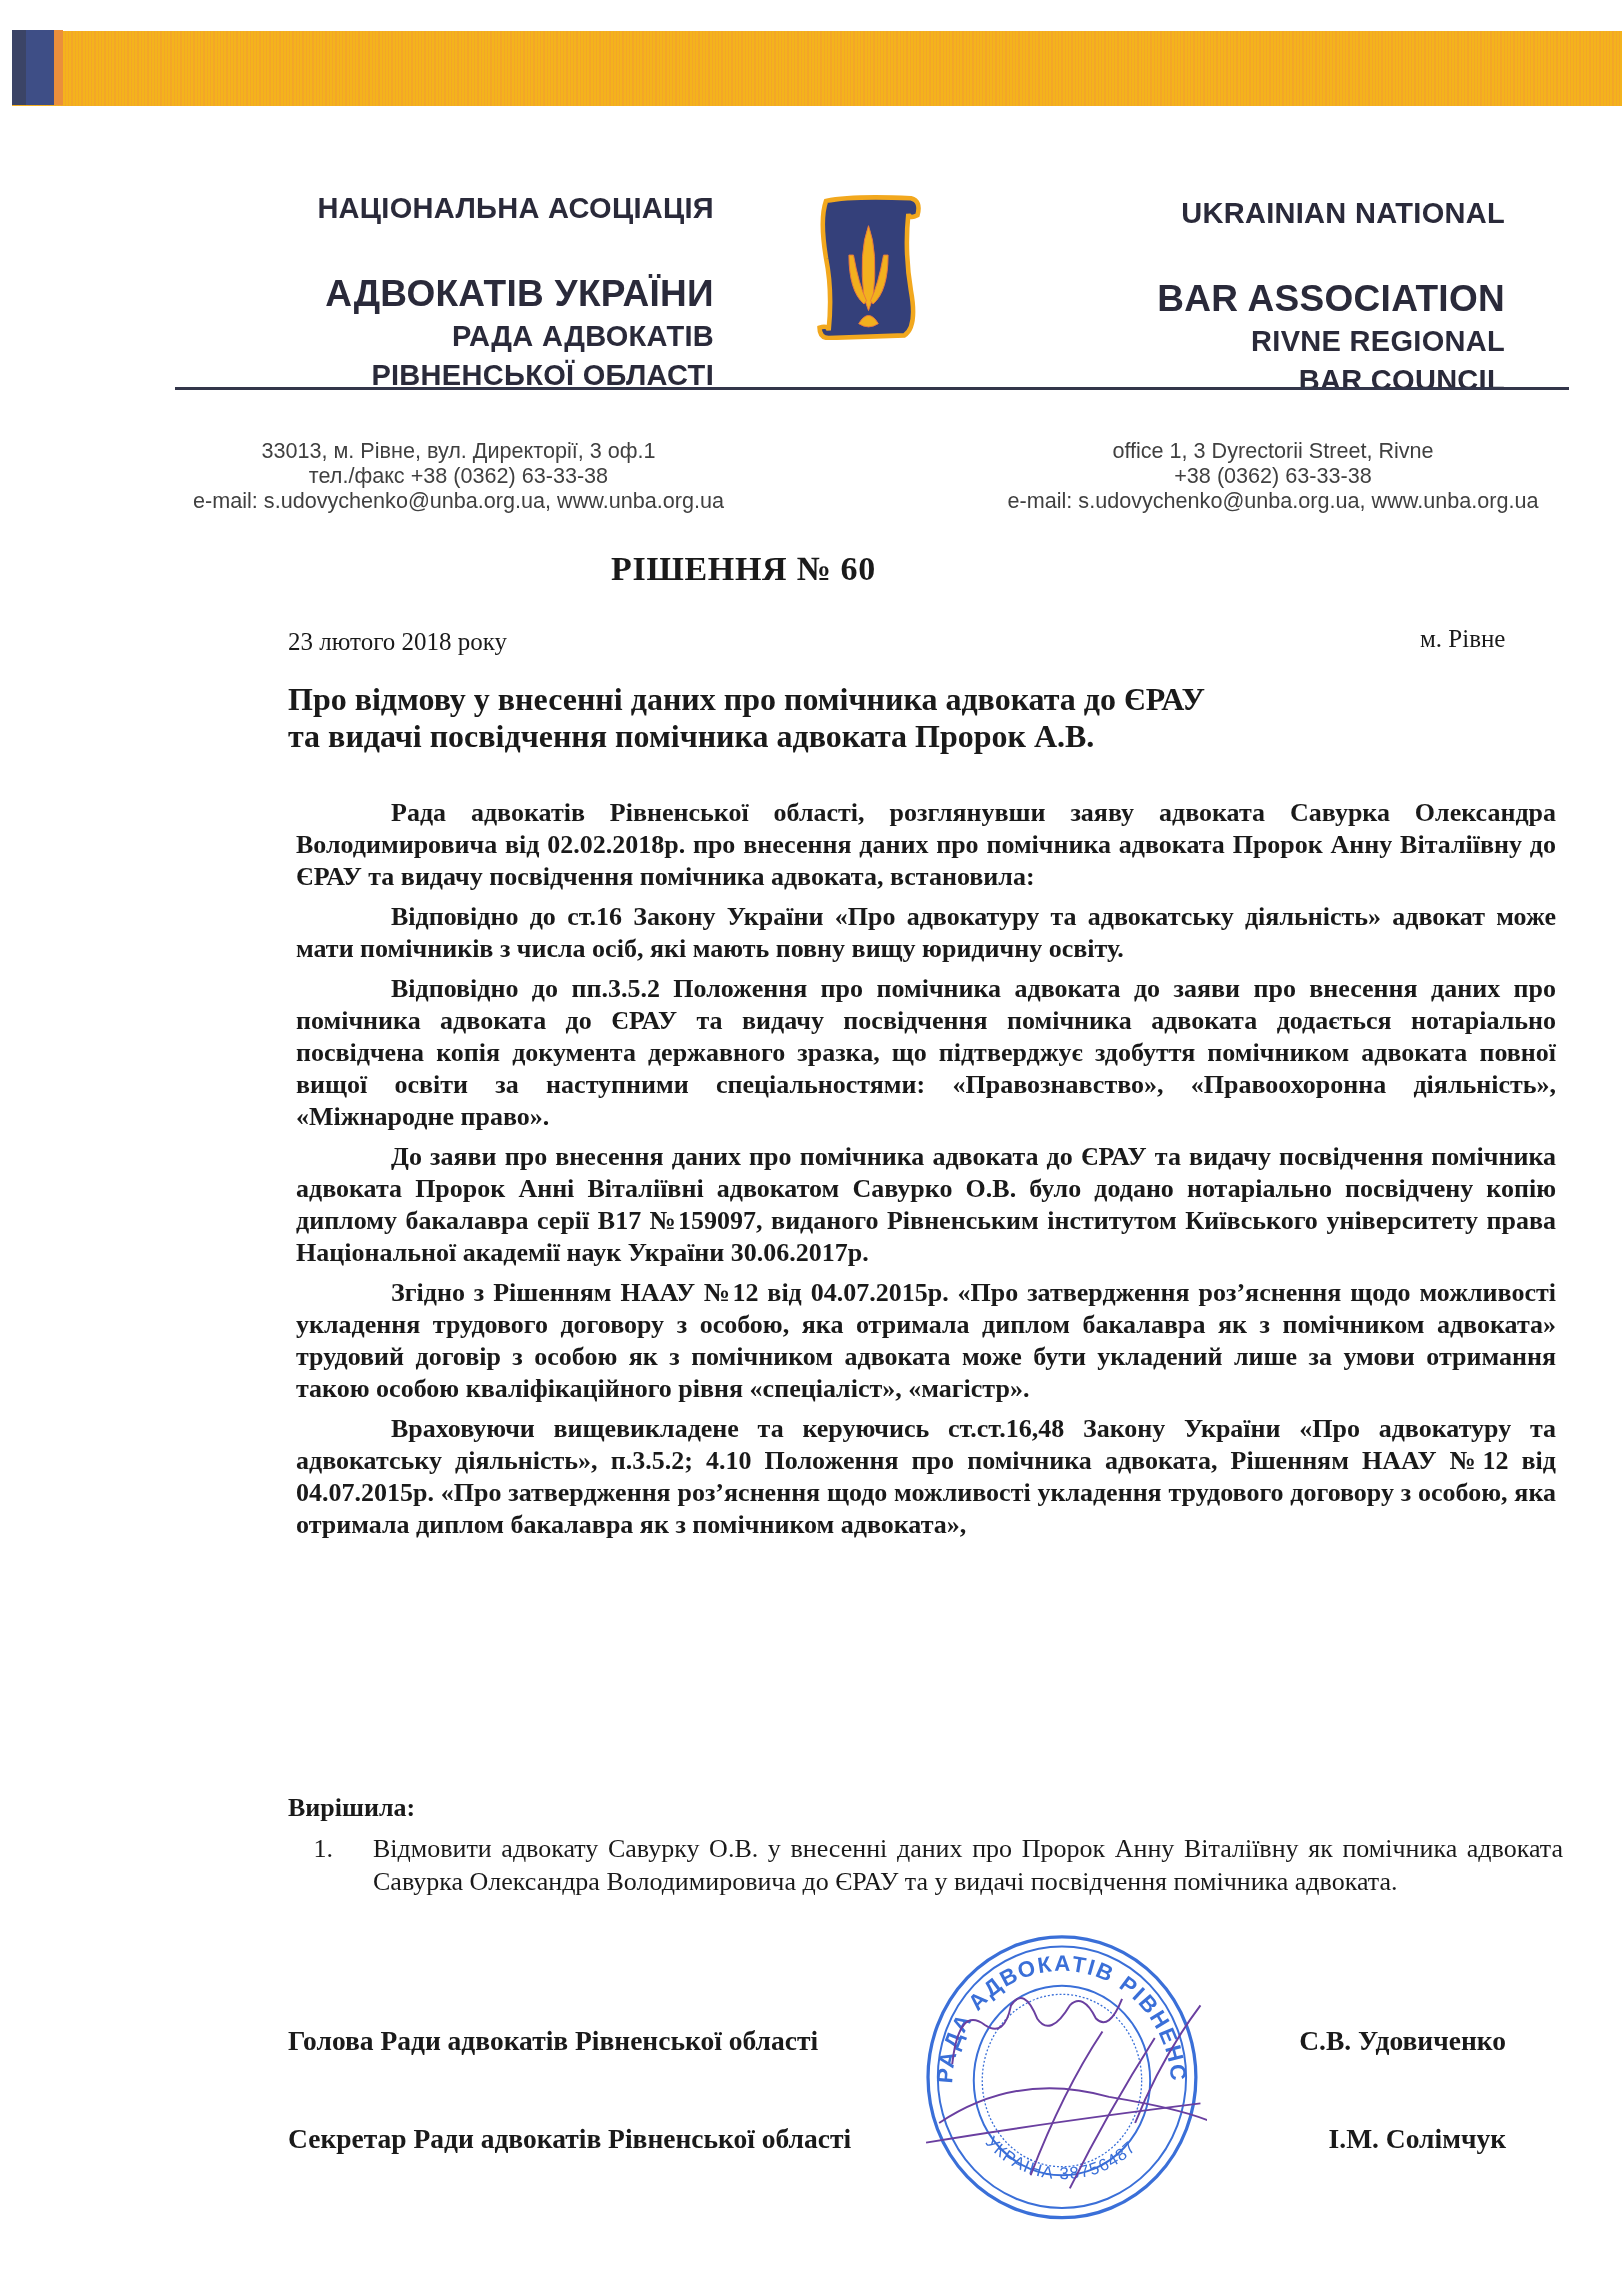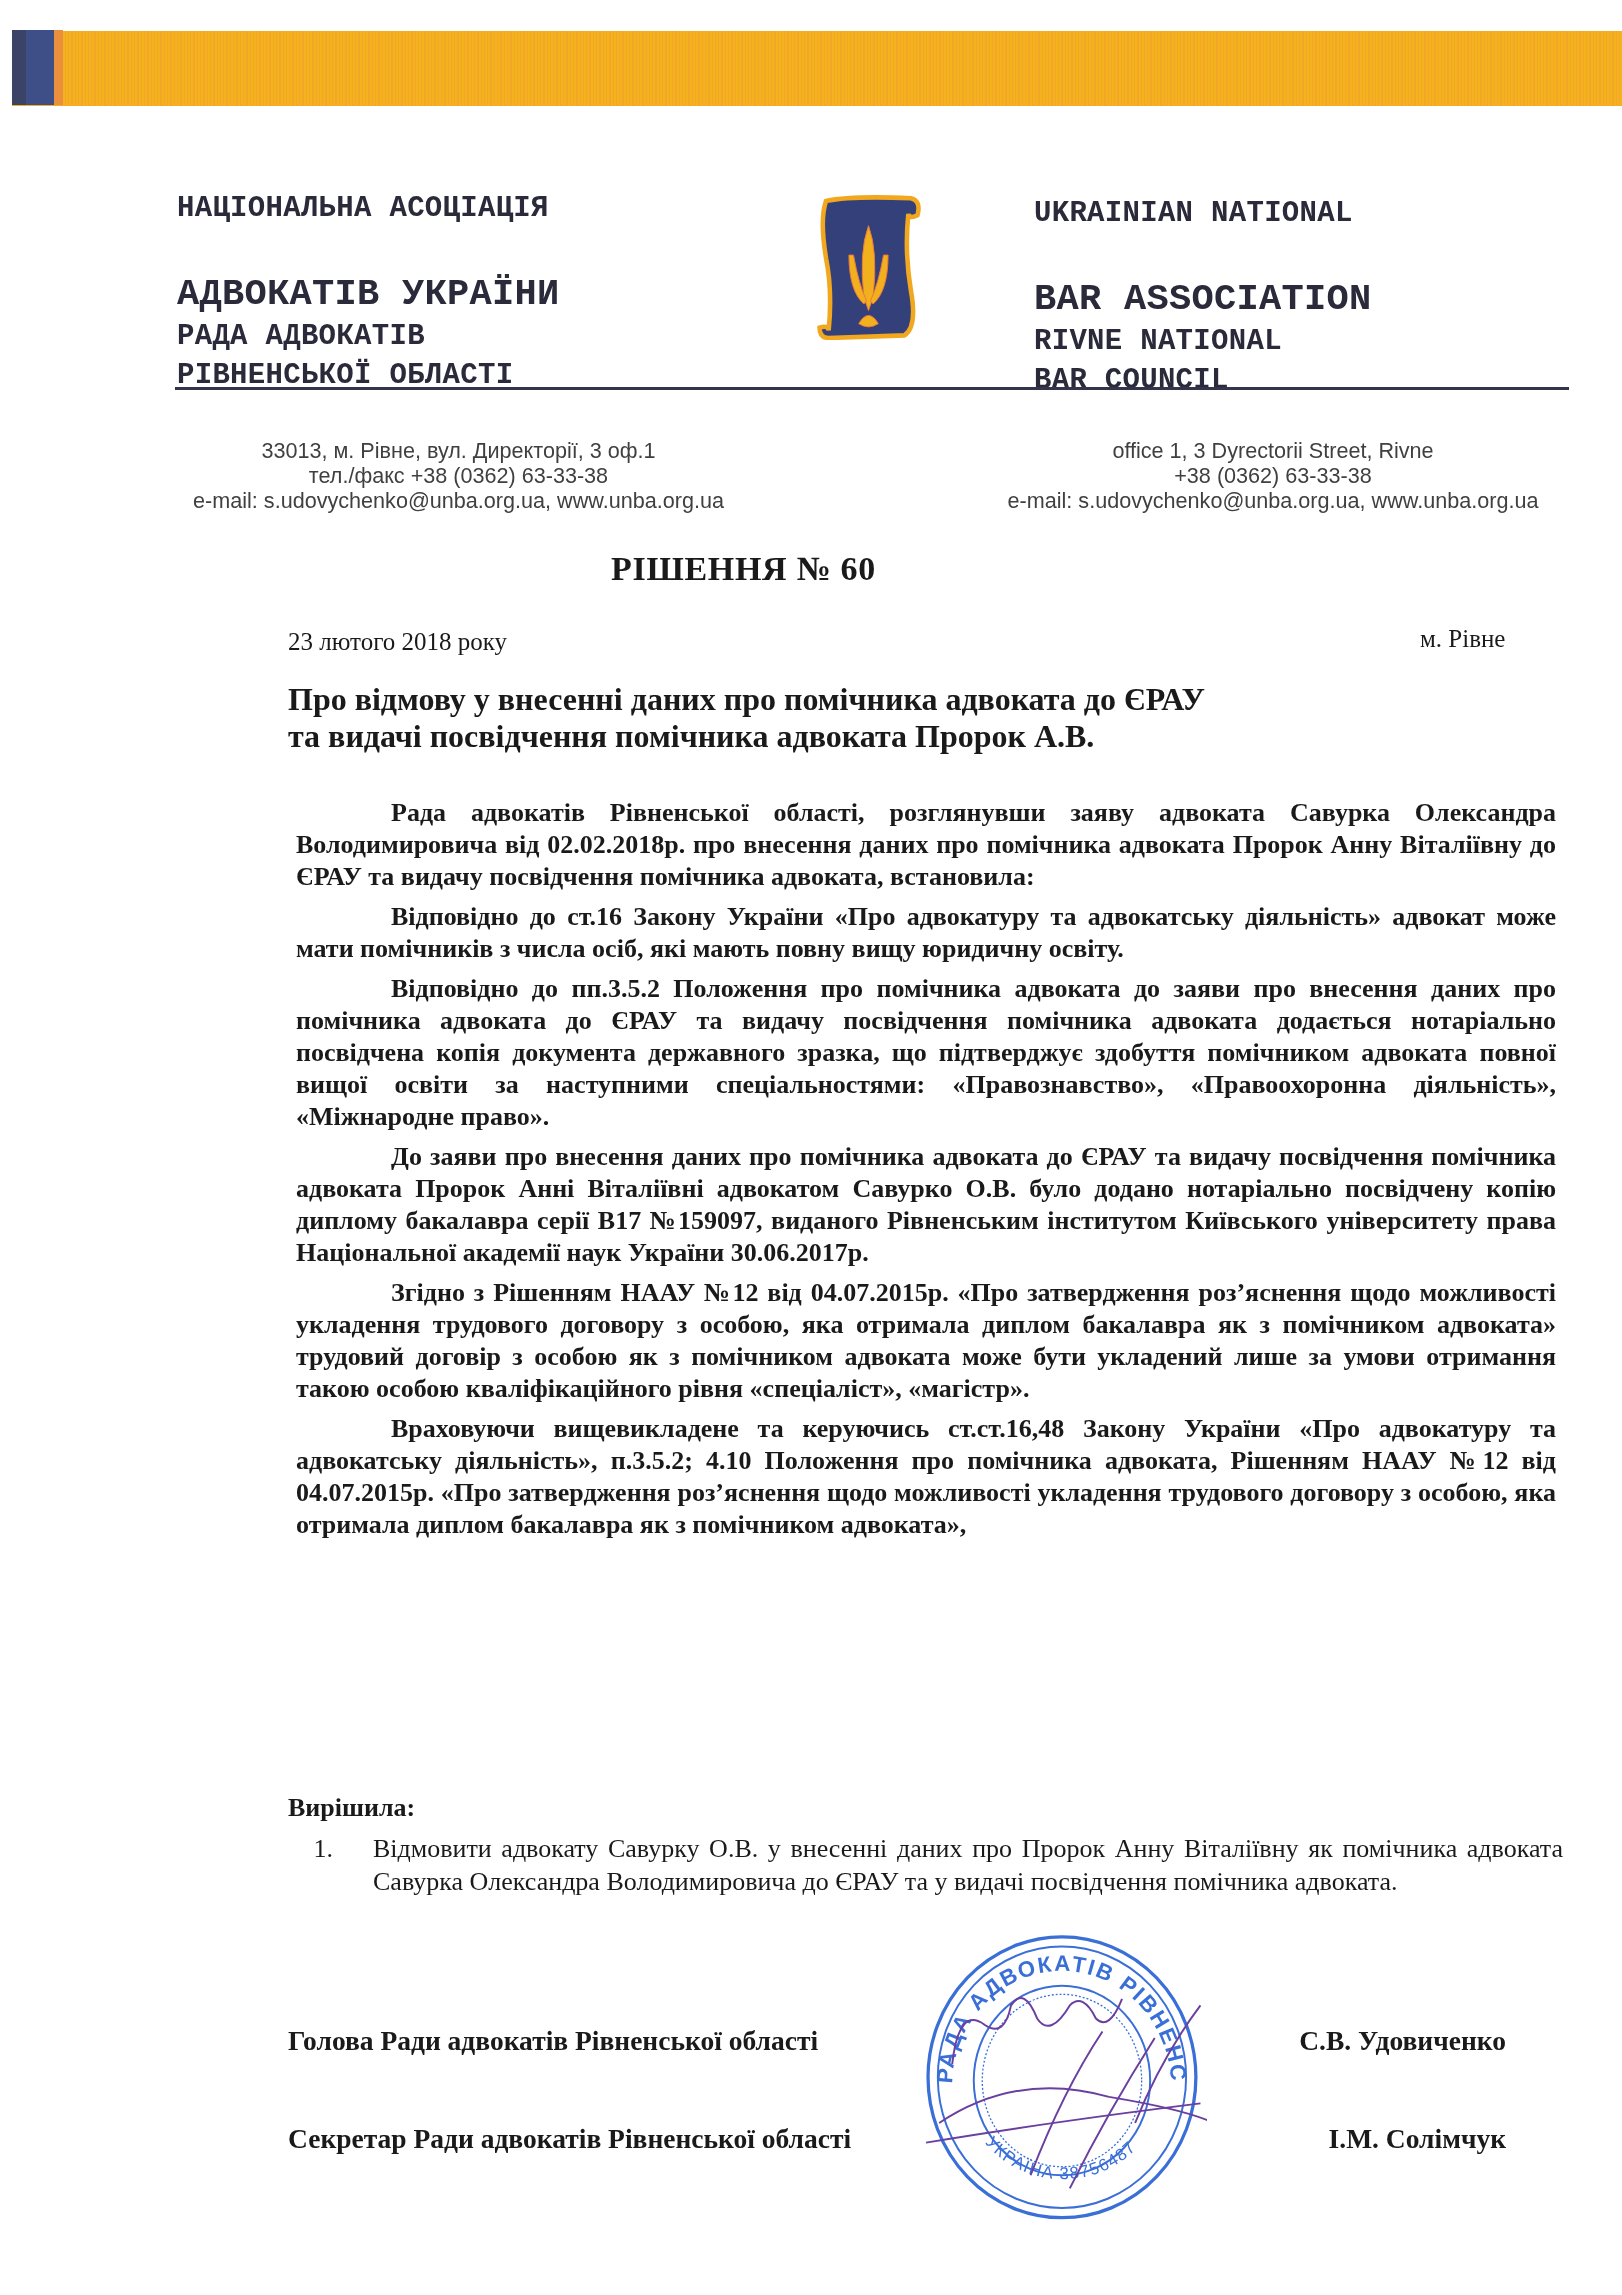--- a/index.html
+++ b/index.html
@@ -6,21 +6,21 @@
   body { width: 1623px; height: 2295px; position: relative; overflow: hidden; font-family: "Liberation Serif", serif; color: #1a1a1a; }
 
   
   .banner { position: absolute; top: 31px; left: 11.8px; right: 0; height: 75px; background: #f4b31c;
             background-image: repeating-linear-gradient(90deg, rgba(240,110,90,0.18) 0 1.3px, transparent 1.3px 3.3px); }
   .banner-navy { position: absolute; top: 30px; left: 11.8px; width: 42px; height: 75px; background: #3b4466; }
   .banner-navy2 { position: absolute; top: 30px; left: 26px; width: 27.5px; height: 75px; background: #3e4e86; }
   .banner-redge { position: absolute; top: 30px; left: 54px; width: 9.2px; height: 75px; background: #ea8f3c; }
 
   
-  .lh-left, .lh-right { position: absolute; text-align: left; font-family: Liberation Mono, monospace; color: #2a2a3a; font-weight: bold; letter-spacing: 0.3px; }
+  .lh-left, .lh-right { position: absolute; text-align: right; font-family: Liberation Sans, sans-serif; color: #2a2a3a; font-weight: bold; letter-spacing: 0.3px; }
   .lh-left { left: 177px; top: 190px; width: 537px; }
   .lh-right { left: 1034px; top: 195px; width: 471px; }
   .lh-l1 { font-size: 29px; line-height: 37px; }
   .lh-l2 { font-size: 37px; line-height: 46px; margin-top: 44px; }
   .lh-l3 { font-size: 29px; line-height: 39px; }
 
   .logo { position: absolute; left: 813px; top: 193px; width: 111px; height: 147px; }
 
   .rule { position: absolute; left: 175px; width: 1394px; top: 387px; height: 3.3px; background: #33364a; }
 
@@ -71,21 +71,21 @@
     <path d="M85 50 Q100 90 92 160 L85 180 L78 160 Q70 90 85 50 Z"></path>
     <path d="M55 95 L62 95 Q70 140 82 165 L78 170 Q55 150 55 95 Z"></path>
     <path d="M115 95 L108 95 Q100 140 88 165 L92 170 Q115 150 115 95 Z"></path>
     <path d="M70 200 Q85 175 100 200 Q85 210 70 200 Z"></path>
   </g>
 </svg>
 
 <div class="lh-right">
   <div class="lh-l1">UKRAINIAN NATIONAL</div>
   <div class="lh-l2">BAR ASSOCIATION</div>
-  <div class="lh-l3">RIVNE NATIONAL</div>
+  <div class="lh-l3">RIVNE REGIONAL</div>
   <div class="lh-l3">BAR COUNCIL</div>
 </div>
 
 <div class="rule"></div>
 
 <div class="contact contact-left">
   <div>33013, м. Рівне, вул. Директорії, 3 оф.1</div>
   <div>тел./факс  +38 (0362) 63-33-38</div>
   <div>e-mail: s.udovychenko@unba.org.ua, www.unba.org.ua</div>
 </div>

